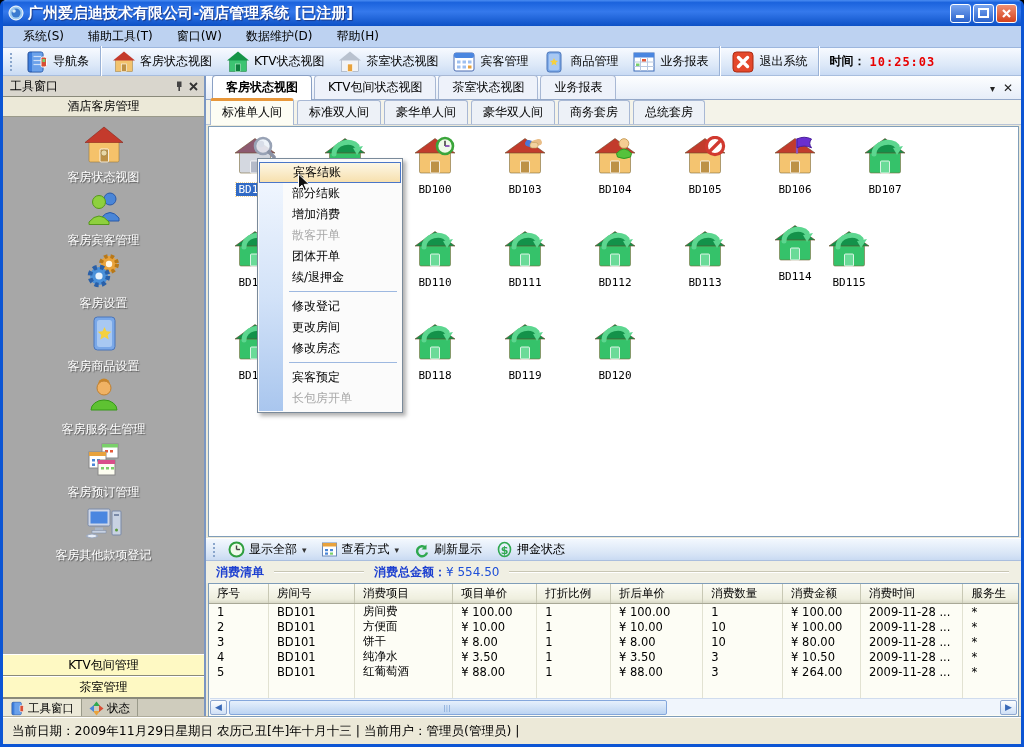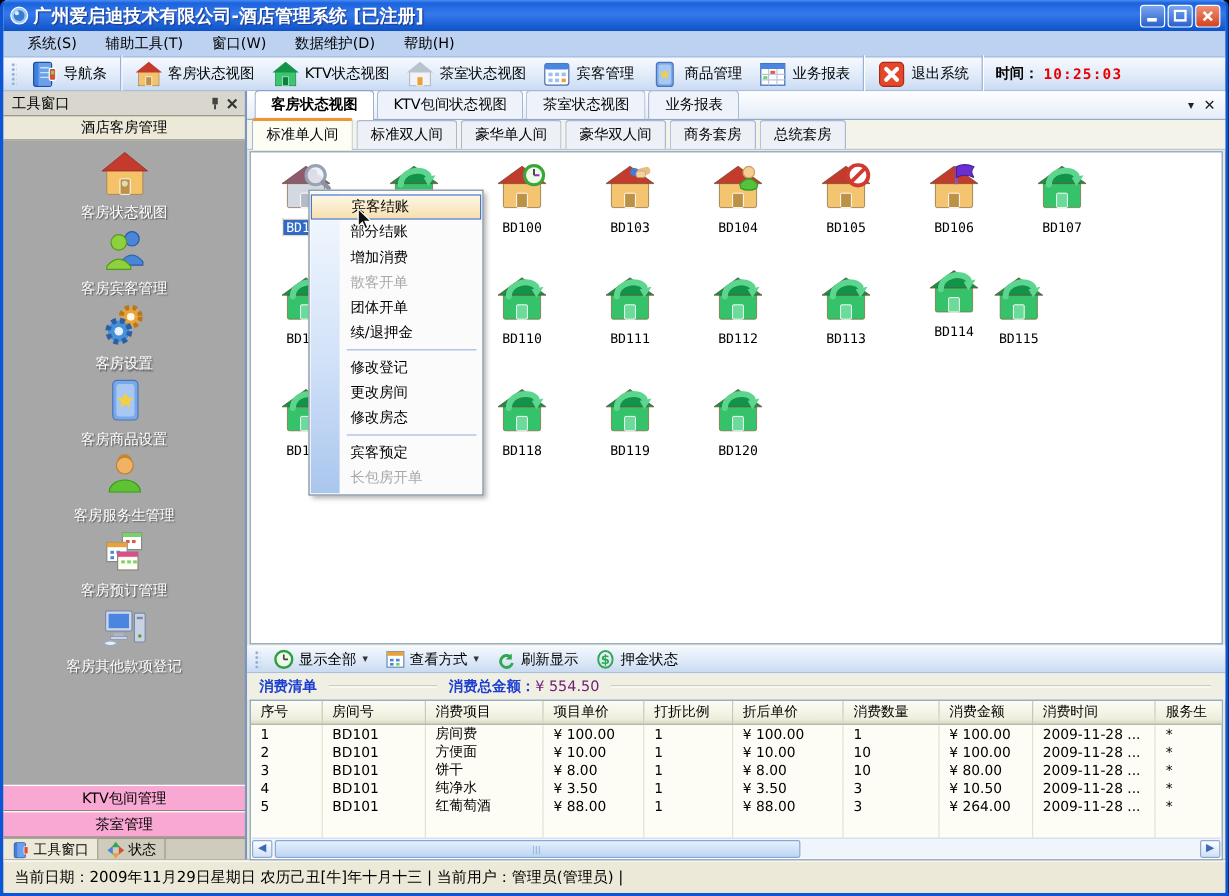--- a/index.html
+++ b/index.html
@@ -34,21 +34,21 @@
   .bodyrow { flex:1; display:flex; min-height:0; }
   
   .sidebar { width:203px; flex:none; display:flex; flex-direction:column; border-right:2px solid #7a96c2; background:#a7a7a7; }
   .sb-title { height:21px; flex:none; background:#d9d6cd; border-bottom:1px solid #8a8a7a; display:flex; align-items:center; padding:0 4px 0 7px; }
   .sb-title span.t { flex:1; }
   .sb-ico { width:14px; height:14px; display:flex; align-items:center; justify-content:center; font-size:11px; color:#333; }
   .sb-section { height:20px; flex:none; background:#ece9d8; border-bottom:1px solid #9a9a8a; text-align:center; line-height:19px; }
   .sb-items { flex:1; overflow:hidden; padding-top:8px; }
   .sb-item { height:63px; text-align:center; color:#fff; }
   .sb-item .lbl { display:block; margin-top:1px; text-shadow:1px 1px 1px #555; }
-  .sb-bar { height:22px; flex:none; background:#f9a8d4; border-top:1px solid #fff; border-bottom:1px solid #8a8a7a; text-align:center; line-height:21px; }
+  .sb-bar { height:22px; flex:none; background:#fef9c3; border-top:1px solid #fff; border-bottom:1px solid #8a8a7a; text-align:center; line-height:21px; }
   .sb-tabs { height:19px; flex:none; background:#cfccbd; display:flex; align-items:stretch; border-top:1px solid #8a8a7a; }
   .sb-tab { display:flex; align-items:center; gap:3px; padding:0 7px; border-right:1px solid #9a9a8a; font-size:11.5px; }
   .sb-tab.active { background:#ece9d8; }
   
   .main { flex:1; display:flex; flex-direction:column; min-width:0; background:#ece9d8; }
   .tabstrip { height:24px; flex:none; background:linear-gradient(180deg,#fdfeff,#e6edf8); border-bottom:1px solid #94a8c8; display:flex; align-items:flex-end; padding-left:6px; }
   .tab { padding:3px 13px 3px; margin-right:2px; border:1px solid #a8b8d4; border-bottom:none; border-radius:4px 4px 0 0; background:#eef2fa; white-space:nowrap; }
   .tab.active { background:#fff; border-color:#8aa0c4; font-weight:bold; position:relative; top:1px; padding-bottom:4px; }
   .tabstrip .right { margin-left:auto; display:flex; align-items:center; gap:8px; padding:0 8px 4px 0; color:#222; }
   .subtabstrip { height:25px; flex:none; background:#f4f3e9; display:flex; align-items:flex-end; padding-left:4px; border-bottom:1px solid #b8c4d8; }
@@ -655,21 +655,21 @@
               </svg>
             </span>
             <span>押金状态</span>
           </div>
         </div>
 
       <div class="band">
         <span>消费清单</span>
         <span class="groove g1"></span>
         <span>消费总金额：</span>
-        <span style="font-weight:normal;color:#701a75">¥ 554.50</span>
+        <span style="font-weight:normal;color:#1d4ed8">¥ 554.50</span>
         <span class="groove g2"></span>
       </div>
 
       <div class="tablewrap">
         <table class="consume" id="ctable">
             <colgroup>
               <col style="width: 58px;">
               <col style="width: 84px;">
               <col style="width: 96px;">
               <col style="width: 82px;">

